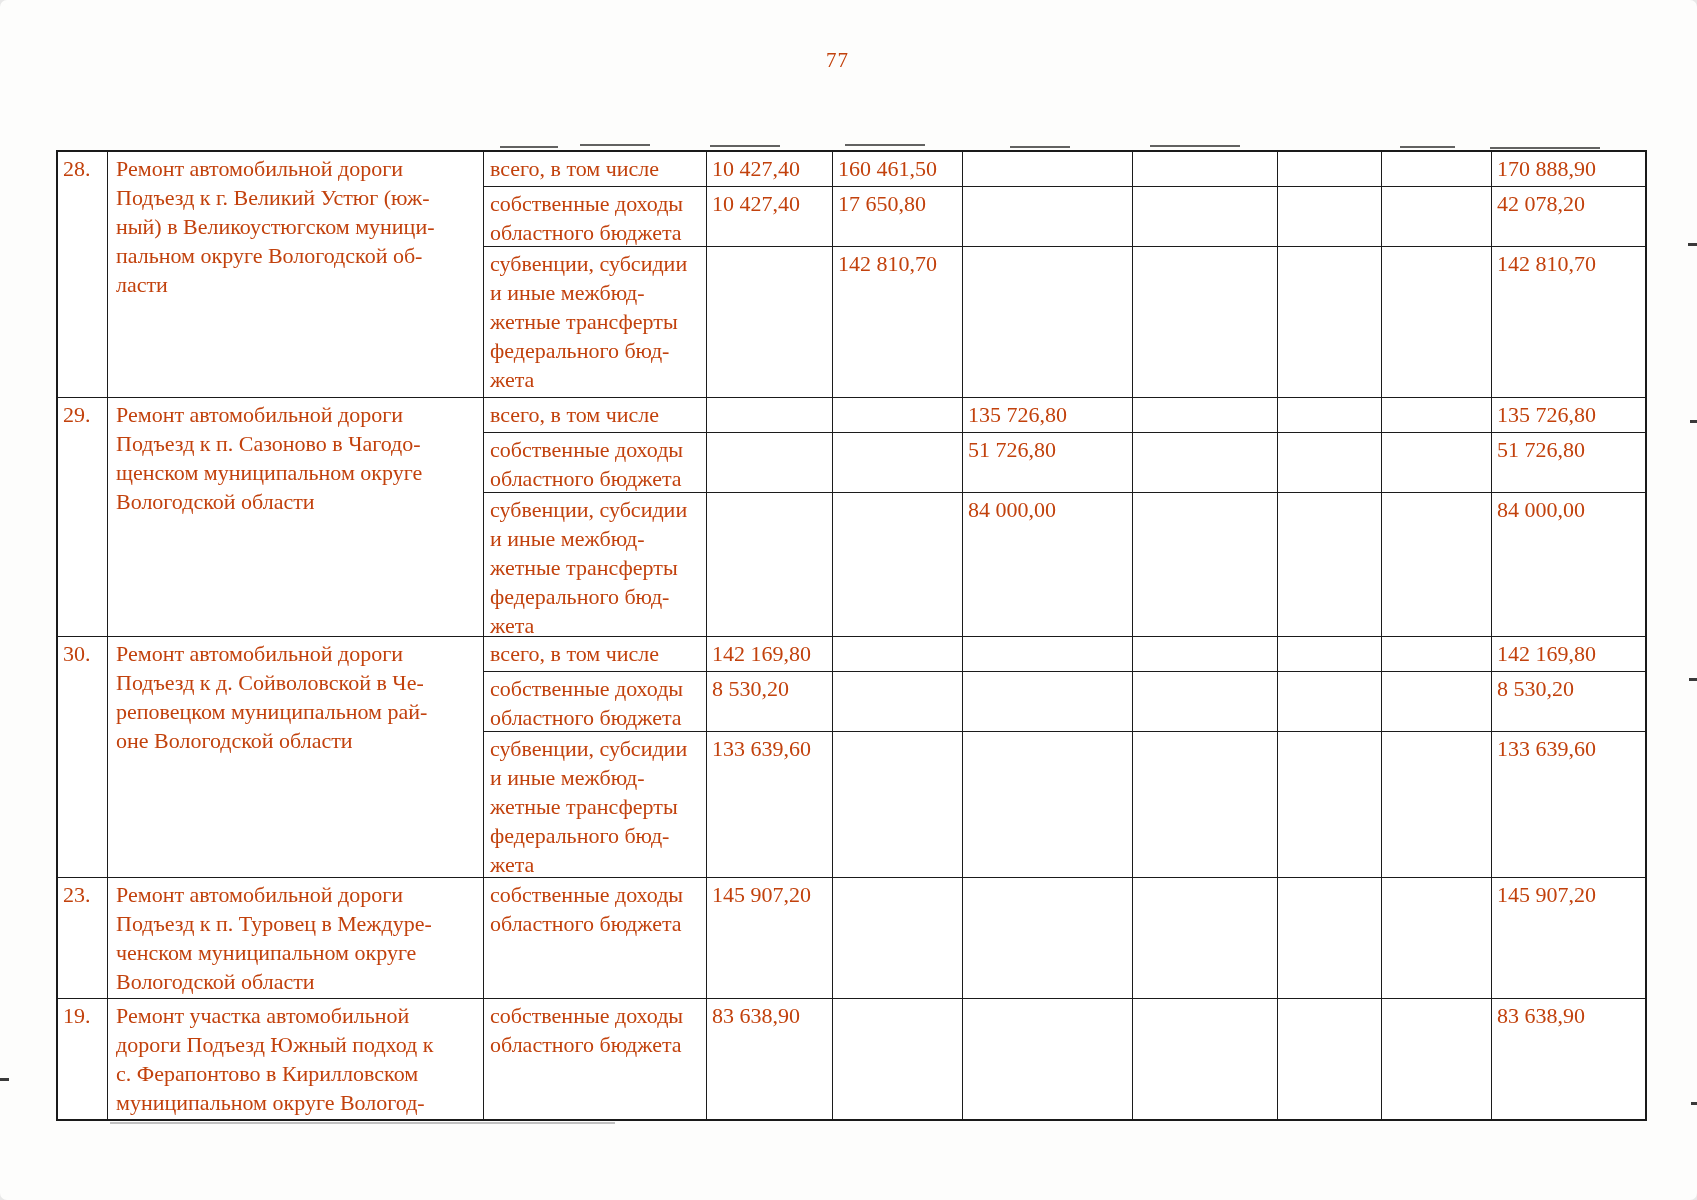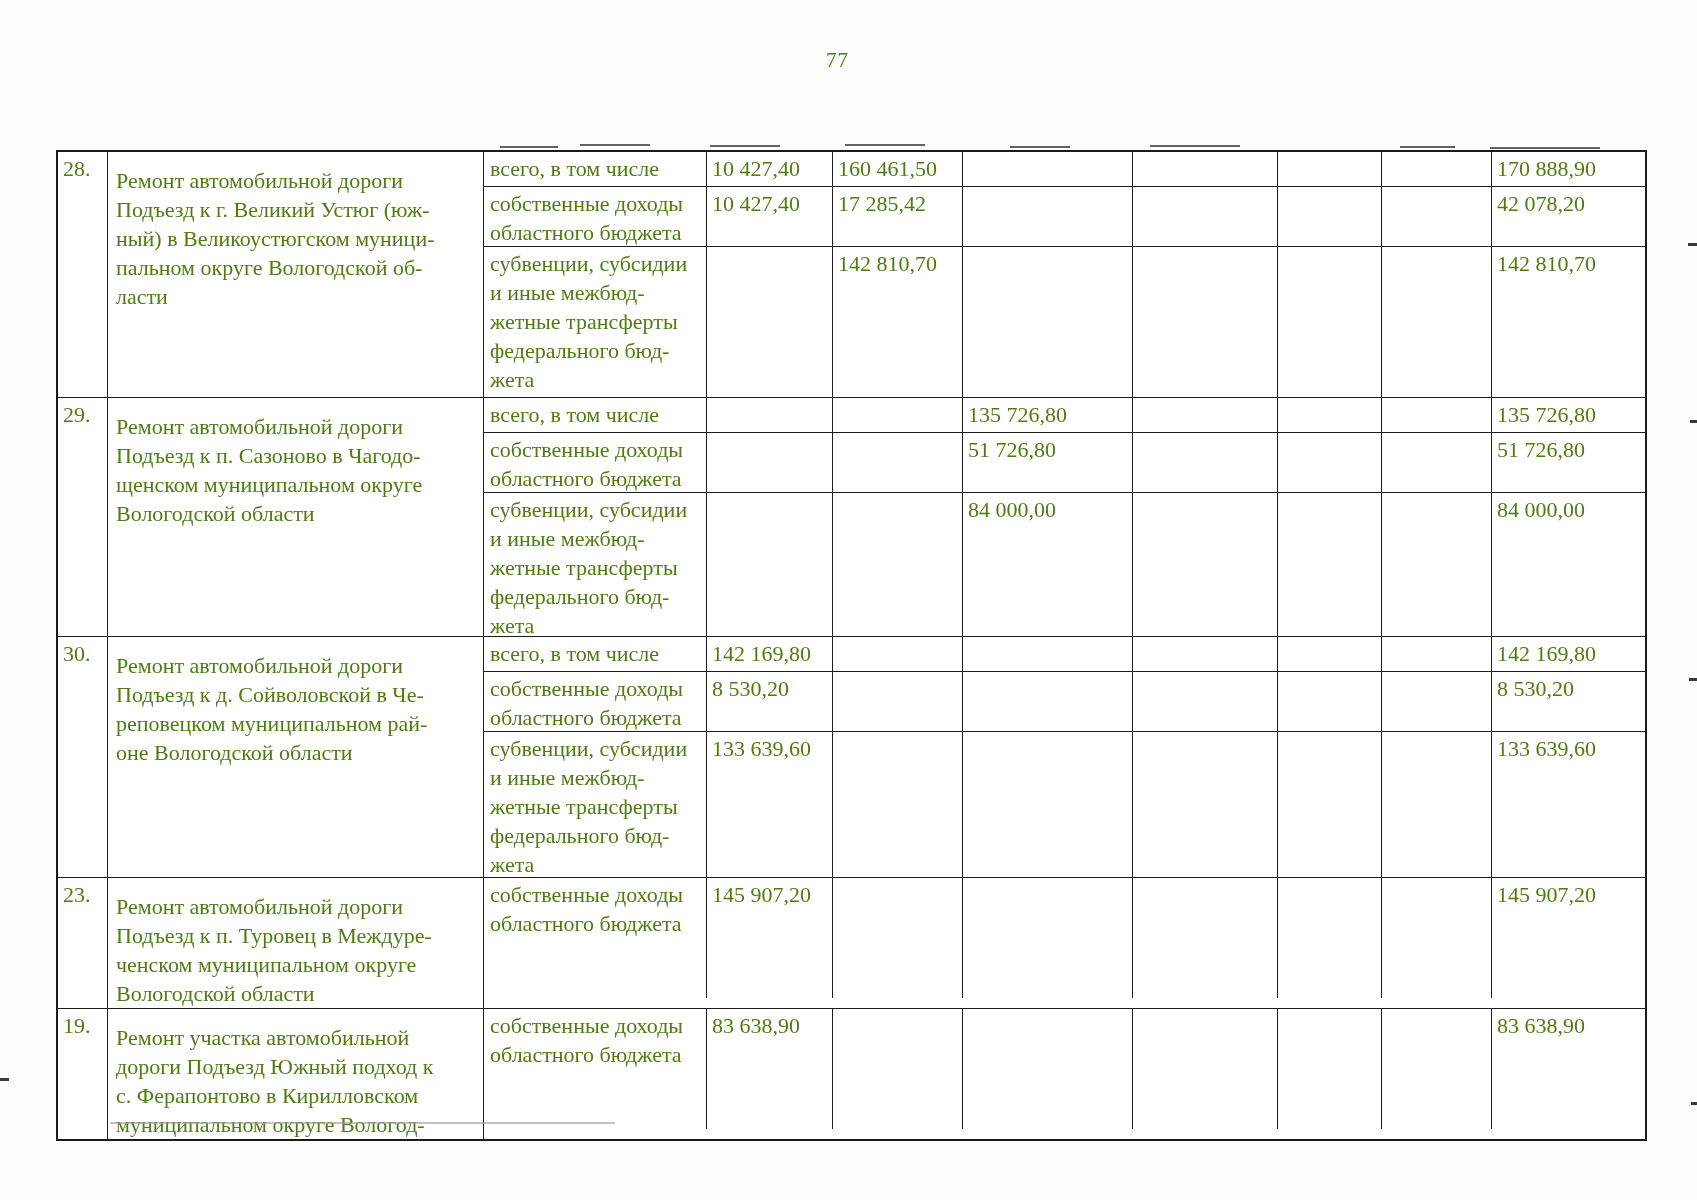--- a/index.html
+++ b/index.html
@@ -2,21 +2,22 @@
 <html><head>
 <meta charset="utf-8">
 <style>
   html,body{margin:0;padding:0;background:#e8e8e8;}
   .doc-page{
     position:relative;
     width:1697px;height:1200px;
     background:#fdfdfc;
     overflow:hidden;
     font-family:"Liberation Serif","DejaVu Serif",serif;
-    color:#4d7c0f;
+    color:#c2410c;
+    border-radius:7px;
   }
   .page-number{
     position:absolute;left:826px;top:48px;
     font-size:21px;letter-spacing:1px;
   }
   .btable{
     position:absolute;left:56px;top:150px;
     width:1587px;
     border:2.4px solid #1a1a1a;
     display:flex;flex-direction:column;
@@ -25,21 +26,21 @@
   .trow{display:flex;border-bottom:1.9px solid #1a1a1a;}
   .trow.last{border-bottom:none;}
   .cell{
     box-sizing:border-box;
     border-right:1.8px solid #1c1c1c;
     font-size:22px;line-height:29px;
     white-space:pre-line;
     overflow:hidden;
   }
   .c-num{width:50px;padding:2px 0 0 5px;}
-  .c-desc{width:376px;padding:14px 4px 0 8px;}
+  .c-desc{width:376px;padding:2px 4px 0 8px;}
   .sub-stack{display:flex;flex-direction:column;flex:1;}
   .subrow{display:flex;box-sizing:border-box;border-bottom:1.7px solid #1c1c1c;}
   .subrow.sub-last{border-bottom:none;}
   .c-cat{width:223px;padding:2px 2px 0 6px;}
   .c-v1{width:126px;}
   .c-v2{width:130px;font-family:Liberation Serif, serif;}
   .c-v3{width:170px;}
   .c-v4{width:145px;}
   .c-v5{width:104px;}
   .c-v6{width:110px;}
@@ -89,21 +90,21 @@
           <div class="cell c-v3 val"></div>
           <div class="cell c-v4 val"></div>
           <div class="cell c-v5 val"></div>
           <div class="cell c-v6 val"></div>
           <div class="cell c-v7 val">170 888,90</div>
         </div>
         <div class="subrow h60">
           <div class="cell c-cat">собственные доходы
 областного бюджета</div>
           <div class="cell c-v1 val">10 427,40</div>
-          <div class="cell c-v2 val">17 285,42</div>
+          <div class="cell c-v2 val">17 650,80</div>
           <div class="cell c-v3 val"></div>
           <div class="cell c-v4 val"></div>
           <div class="cell c-v5 val"></div>
           <div class="cell c-v6 val"></div>
           <div class="cell c-v7 val">42 078,20</div>
         </div>
         <div class="subrow h150 sub-last">
           <div class="cell c-cat">субвенции, субсидии
 и иные  межбюд-
 жетные трансферты

